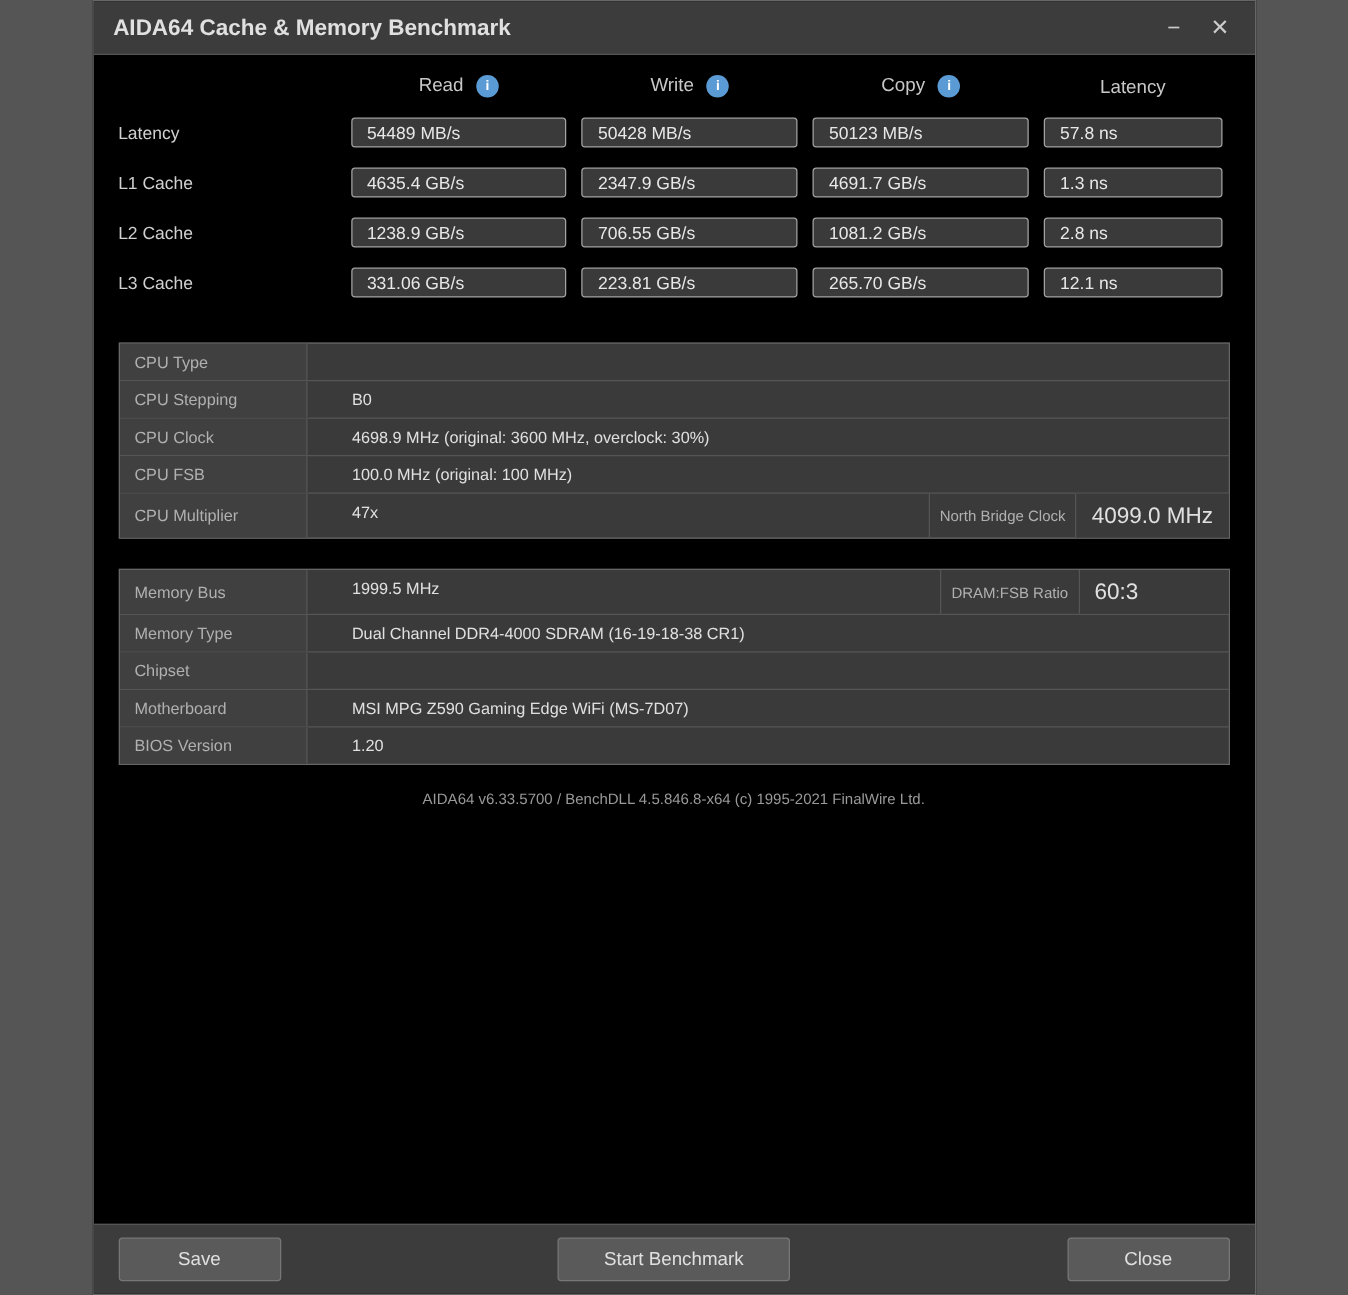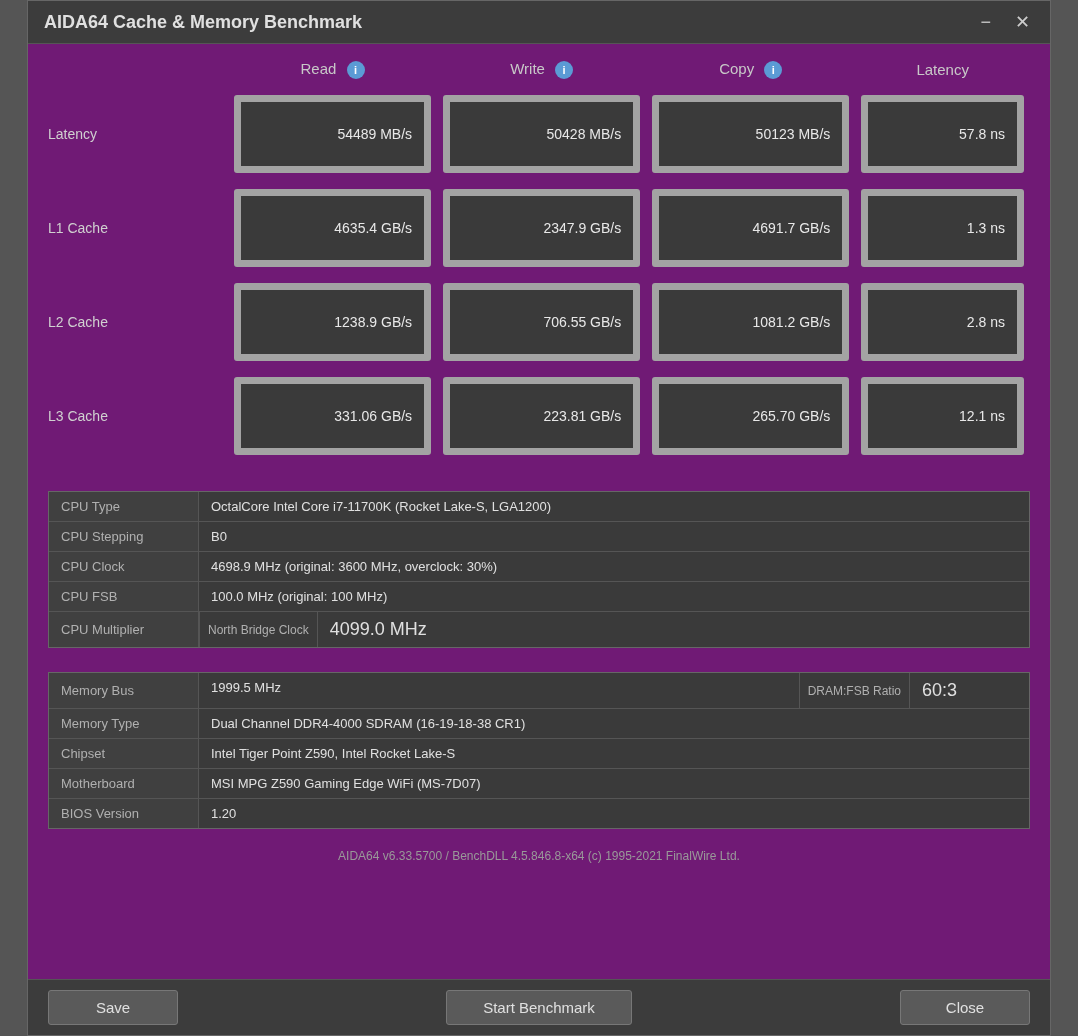--- a/index.html
+++ b/index.html
@@ -5,22 +5,22 @@
     * { box-sizing: border-box; margin: 0; padding: 0; }
     body {
       background: #555;
       font-family: 'Segoe UI', Arial, sans-serif;
       display: flex;
       justify-content: center;
       align-items: center;
       min-height: 100vh;
     }
     .window {
-      background: #701a75;
-      width: 1024px;
+      background: #000000;
+      width: 931px;
       min-height: 1036px;
       border: 1px solid #666;
       display: flex;
       flex-direction: column;
     }
     .title-bar {
       background: #3c3c3c;
       padding: 10px 16px;
       display: flex;
       justify-content: space-between;
@@ -79,26 +79,26 @@
       margin-left: 6px;
       cursor: pointer;
       vertical-align: middle;
     }
     .bench-value-cell {
       padding: 6px 8px;
       text-align: center;
     }
     .bench-value-box {
       background: #3a3a3a;
-      border: 7px solid #a3a3a3;
+      border: 1px solid #a3a3a3;
       border-radius: 3px;
-      padding: 24px 12px;
+      padding: 3px 12px;
       color: #e8e8e8;
       font-size: 14px;
-      text-align: right;
+      text-align: left;
       min-width: 170px;
     }
     .bench-value-box.latency-box {
       min-width: 140px;
     }
     .bench-row-label {
       color: #d0d0d0;
       font-size: 14px;
       padding: 6px 0;
     }
@@ -113,20 +113,21 @@
     .info-section {
       width: 100%;
       border: 1px solid #666;
       background: #3a3a3a;
       margin-bottom: 12px;
     }
     .info-row {
       display: flex;
       align-items: stretch;
       border-bottom: 1px solid #555;
+      gap: 24px;
     }
     .info-row:last-child { border-bottom: none; justify-content: flex-end; }
     .info-label {
       color: #b0b0b0;
       font-size: 13px;
       padding: 7px 12px;
       min-width: 150px;
       background: #404040;
       border-right: 1px solid #555;
       display: flex;
@@ -297,37 +298,37 @@
       </td>
     </tr>
         </tbody>
     </table>
 
     <div class="section-divider"></div>
 
     <div class="info-section" id="cpu-info-section">
     <div class="info-row">
         <div class="info-label">CPU Type</div>
-        <div class="info-value">OctalCore Intel Core i7-11700K  (Rocket Lake-S, LGA1200)</div>
       </div>
         <div class="info-row">
         <div class="info-label">CPU Stepping</div>
         <div class="info-value">B0</div>
       </div>
         <div class="info-row">
         <div class="info-label">CPU Clock</div>
         <div class="info-value">4698.9 MHz  (original: 3600 MHz, overclock: 30%)</div>
       </div>
         <div class="info-row">
         <div class="info-label">CPU FSB</div>
         <div class="info-value">100.0 MHz  (original: 100 MHz)</div>
       </div>
         <div class="info-row">
         <div class="info-label">CPU Multiplier</div>
         <div class="info-value-split">
+          <div class="info-value-left">47x</div>
           <div class="info-value-right-label">North Bridge Clock</div>
           <div class="info-value-right-val">4099.0 MHz</div>
         </div>
       </div>
       </div>
 
     <div class="section-divider"></div>
 
     <div class="info-section" id="memory-info-section">
     <div class="info-row">
@@ -337,21 +338,20 @@
           <div class="info-value-right-label">DRAM:FSB Ratio</div>
           <div class="info-value-right-val">60:3</div>
         </div>
       </div>
         <div class="info-row">
         <div class="info-label">Memory Type</div>
         <div class="info-value">Dual Channel DDR4-4000 SDRAM  (16-19-18-38 CR1)</div>
       </div>
         <div class="info-row">
         <div class="info-label">Chipset</div>
-        <div class="info-value">Intel Tiger Point Z590, Intel Rocket Lake-S</div>
       </div>
         <div class="info-row">
         <div class="info-label">Motherboard</div>
         <div class="info-value">MSI MPG Z590 Gaming Edge WiFi (MS-7D07)</div>
       </div>
         <div class="info-row">
         <div class="info-label">BIOS Version</div>
         <div class="info-value">1.20</div>
       </div>
       </div>

